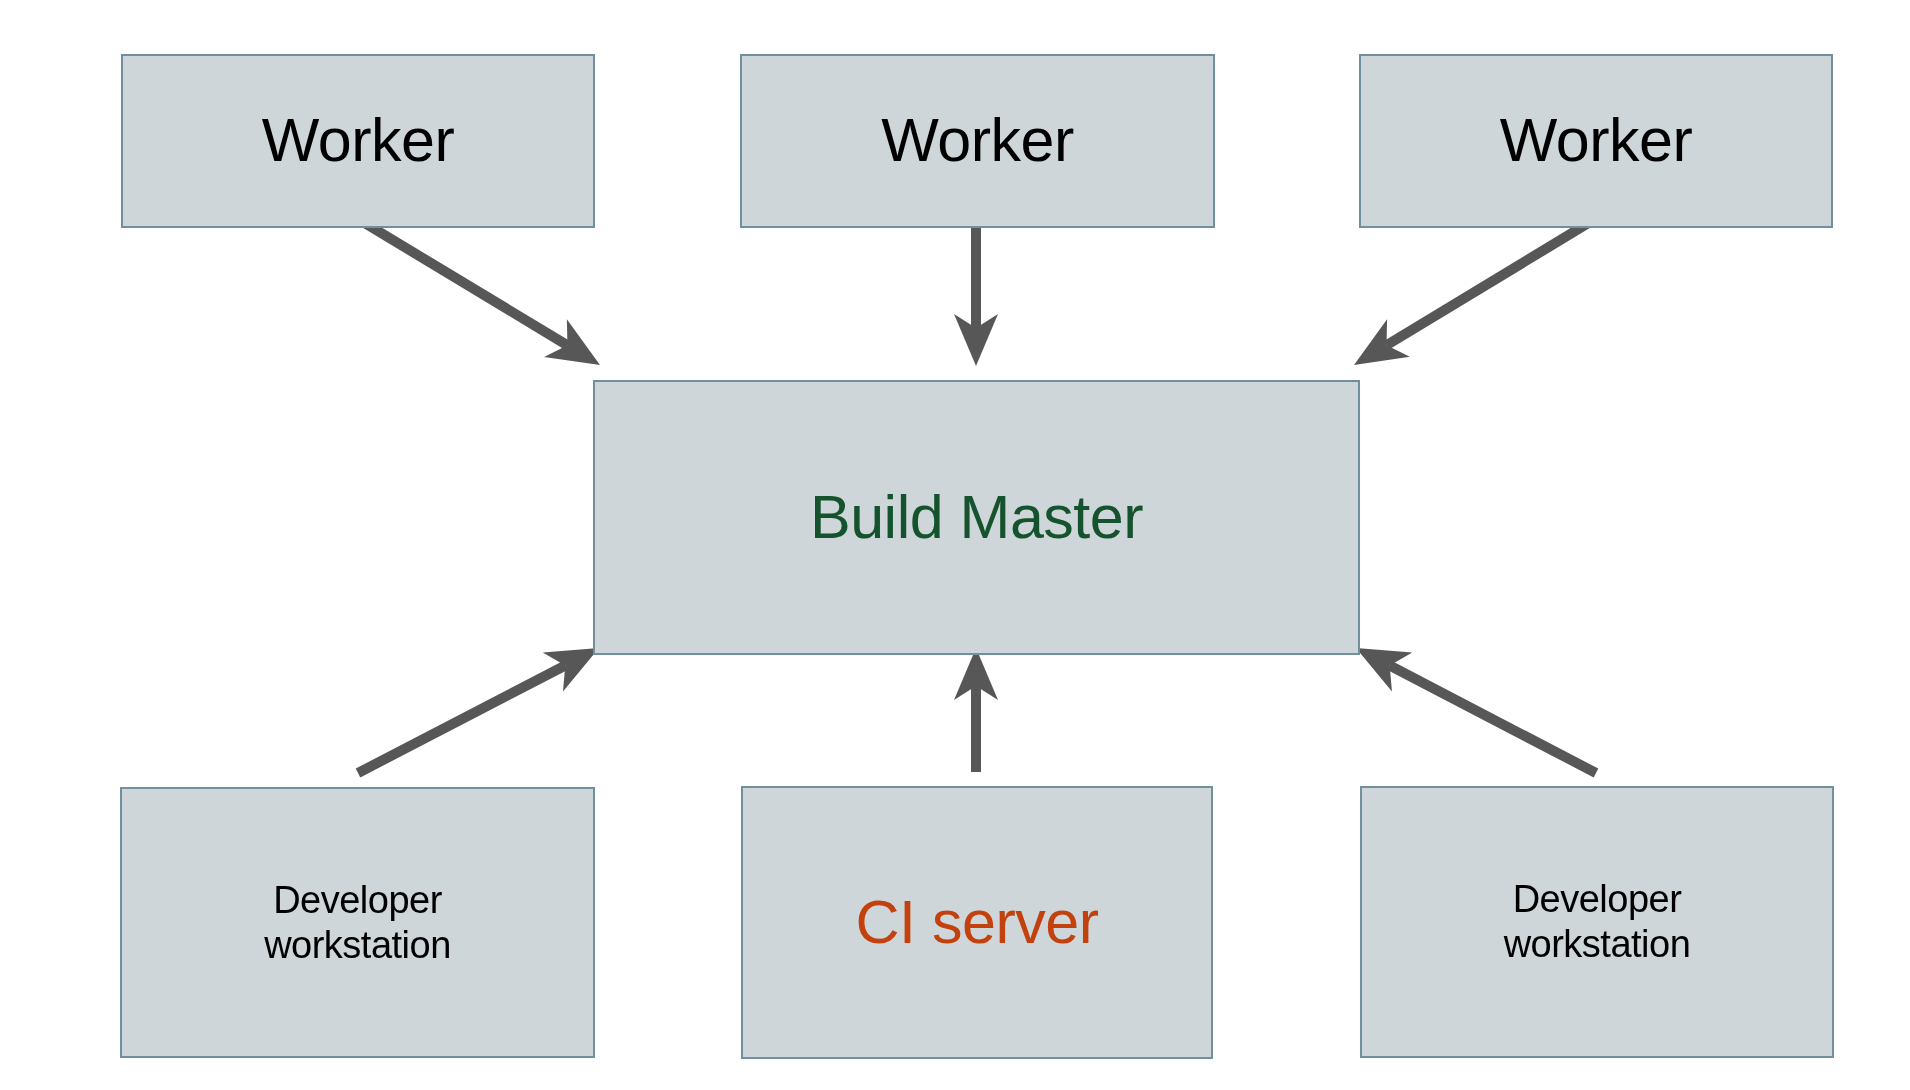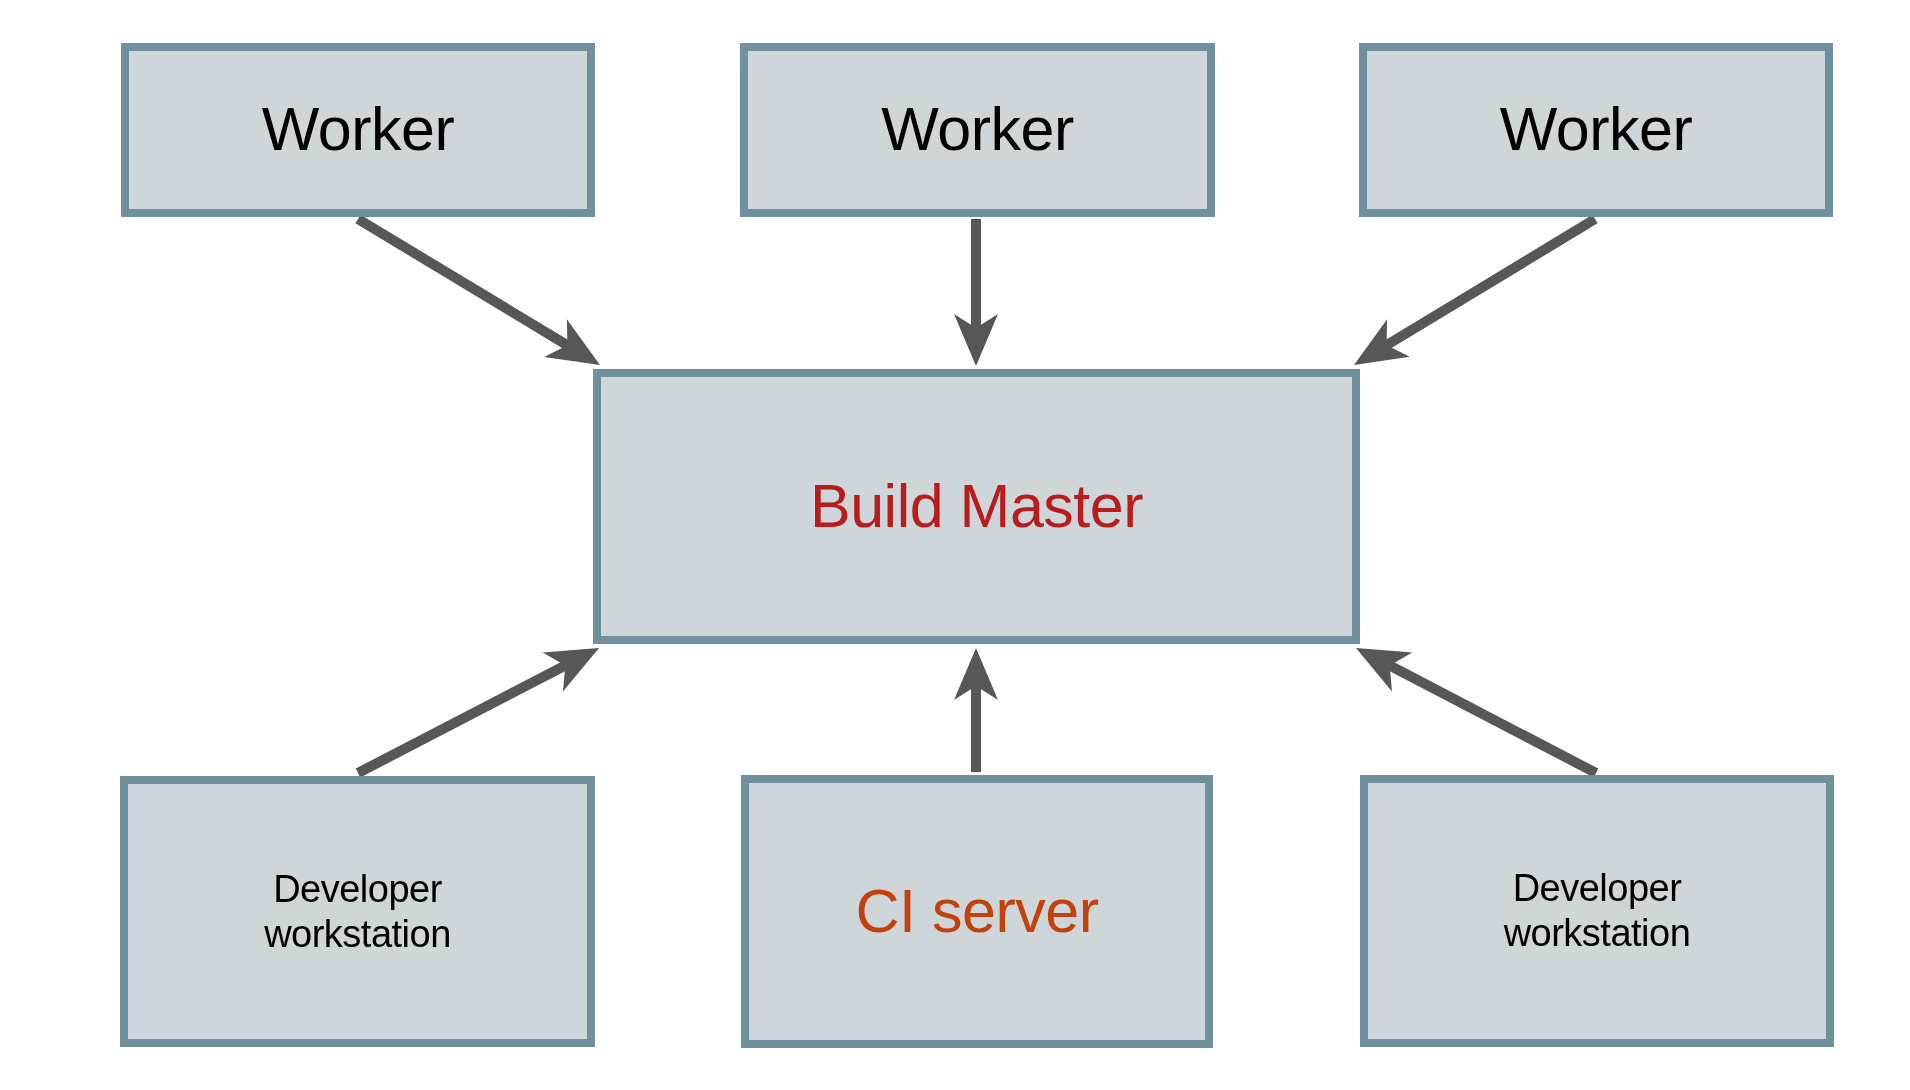--- a/index.html
+++ b/index.html
@@ -24,27 +24,28 @@
     left: 0;
     top: 0;
     width: 1910px;
     height: 1090px;
     pointer-events: none;
   }
   .node {
     position: absolute;
     box-sizing: border-box;
     background: #ced6d9;
-    border: 8px solid #0ea5e9;
+    border: 2px solid #0ea5e9;
     display: flex;
     align-items: center;
     justify-content: center;
     text-align: center;
     color: #000000;
     z-index: 2;
+    margin-top: 11px;
   }
   .node-label {
     font-family: "Liberation Sans", sans-serif;
     font-weight: 400;
     line-height: 1.18;
     letter-spacing: -0.5px;
     white-space: pre-line;
     padding: 0 8px;
   }
   .size-lg { font-size: 61px; }
@@ -86,21 +87,21 @@
       <div class="node" style="left: 121px; top: 43px; width: 474px; height: 174px; background: rgb(206, 214, 217); border-color: rgb(113, 144, 158);">
         <span class="node-label size-lg" style="color: rgb(0, 0, 0);">Worker</span>
       </div>
       <div class="node" style="left: 740px; top: 43px; width: 475px; height: 174px; background: rgb(206, 214, 217); border-color: rgb(113, 144, 158);">
         <span class="node-label size-lg" style="color: rgb(0, 0, 0);">Worker</span>
       </div>
       <div class="node" style="left: 1359px; top: 43px; width: 474px; height: 174px; background: rgb(206, 214, 217); border-color: rgb(113, 144, 158);">
         <span class="node-label size-lg" style="color: rgb(0, 0, 0);">Worker</span>
       </div>
       <div class="node" style="left: 593px; top: 369px; width: 767px; height: 275px; background: rgb(206, 214, 217); border-color: rgb(113, 144, 158);">
-        <span class="node-label size-lg" style="color: #b91c1c;">Build Master</span>
+        <span class="node-label size-lg" style="color: #14532d;">Build Master</span>
       </div>
       <div class="node" style="left: 120px; top: 776px; width: 475px; height: 271px; background: rgb(206, 214, 217); border-color: rgb(113, 144, 158);">
         <span class="node-label size-md" style="color: rgb(0, 0, 0);">Developer
 workstation</span>
       </div>
       <div class="node" style="left: 741px; top: 775px; width: 472px; height: 273px; background: rgb(206, 214, 217); border-color: rgb(113, 144, 158);">
         <span class="node-label size-lg" style="color: #c2410c;">CI server</span>
       </div>
       <div class="node" style="left: 1360px; top: 775px; width: 474px; height: 272px; background: rgb(206, 214, 217); border-color: rgb(113, 144, 158);">
         <span class="node-label size-md" style="color: rgb(0, 0, 0);">Developer

